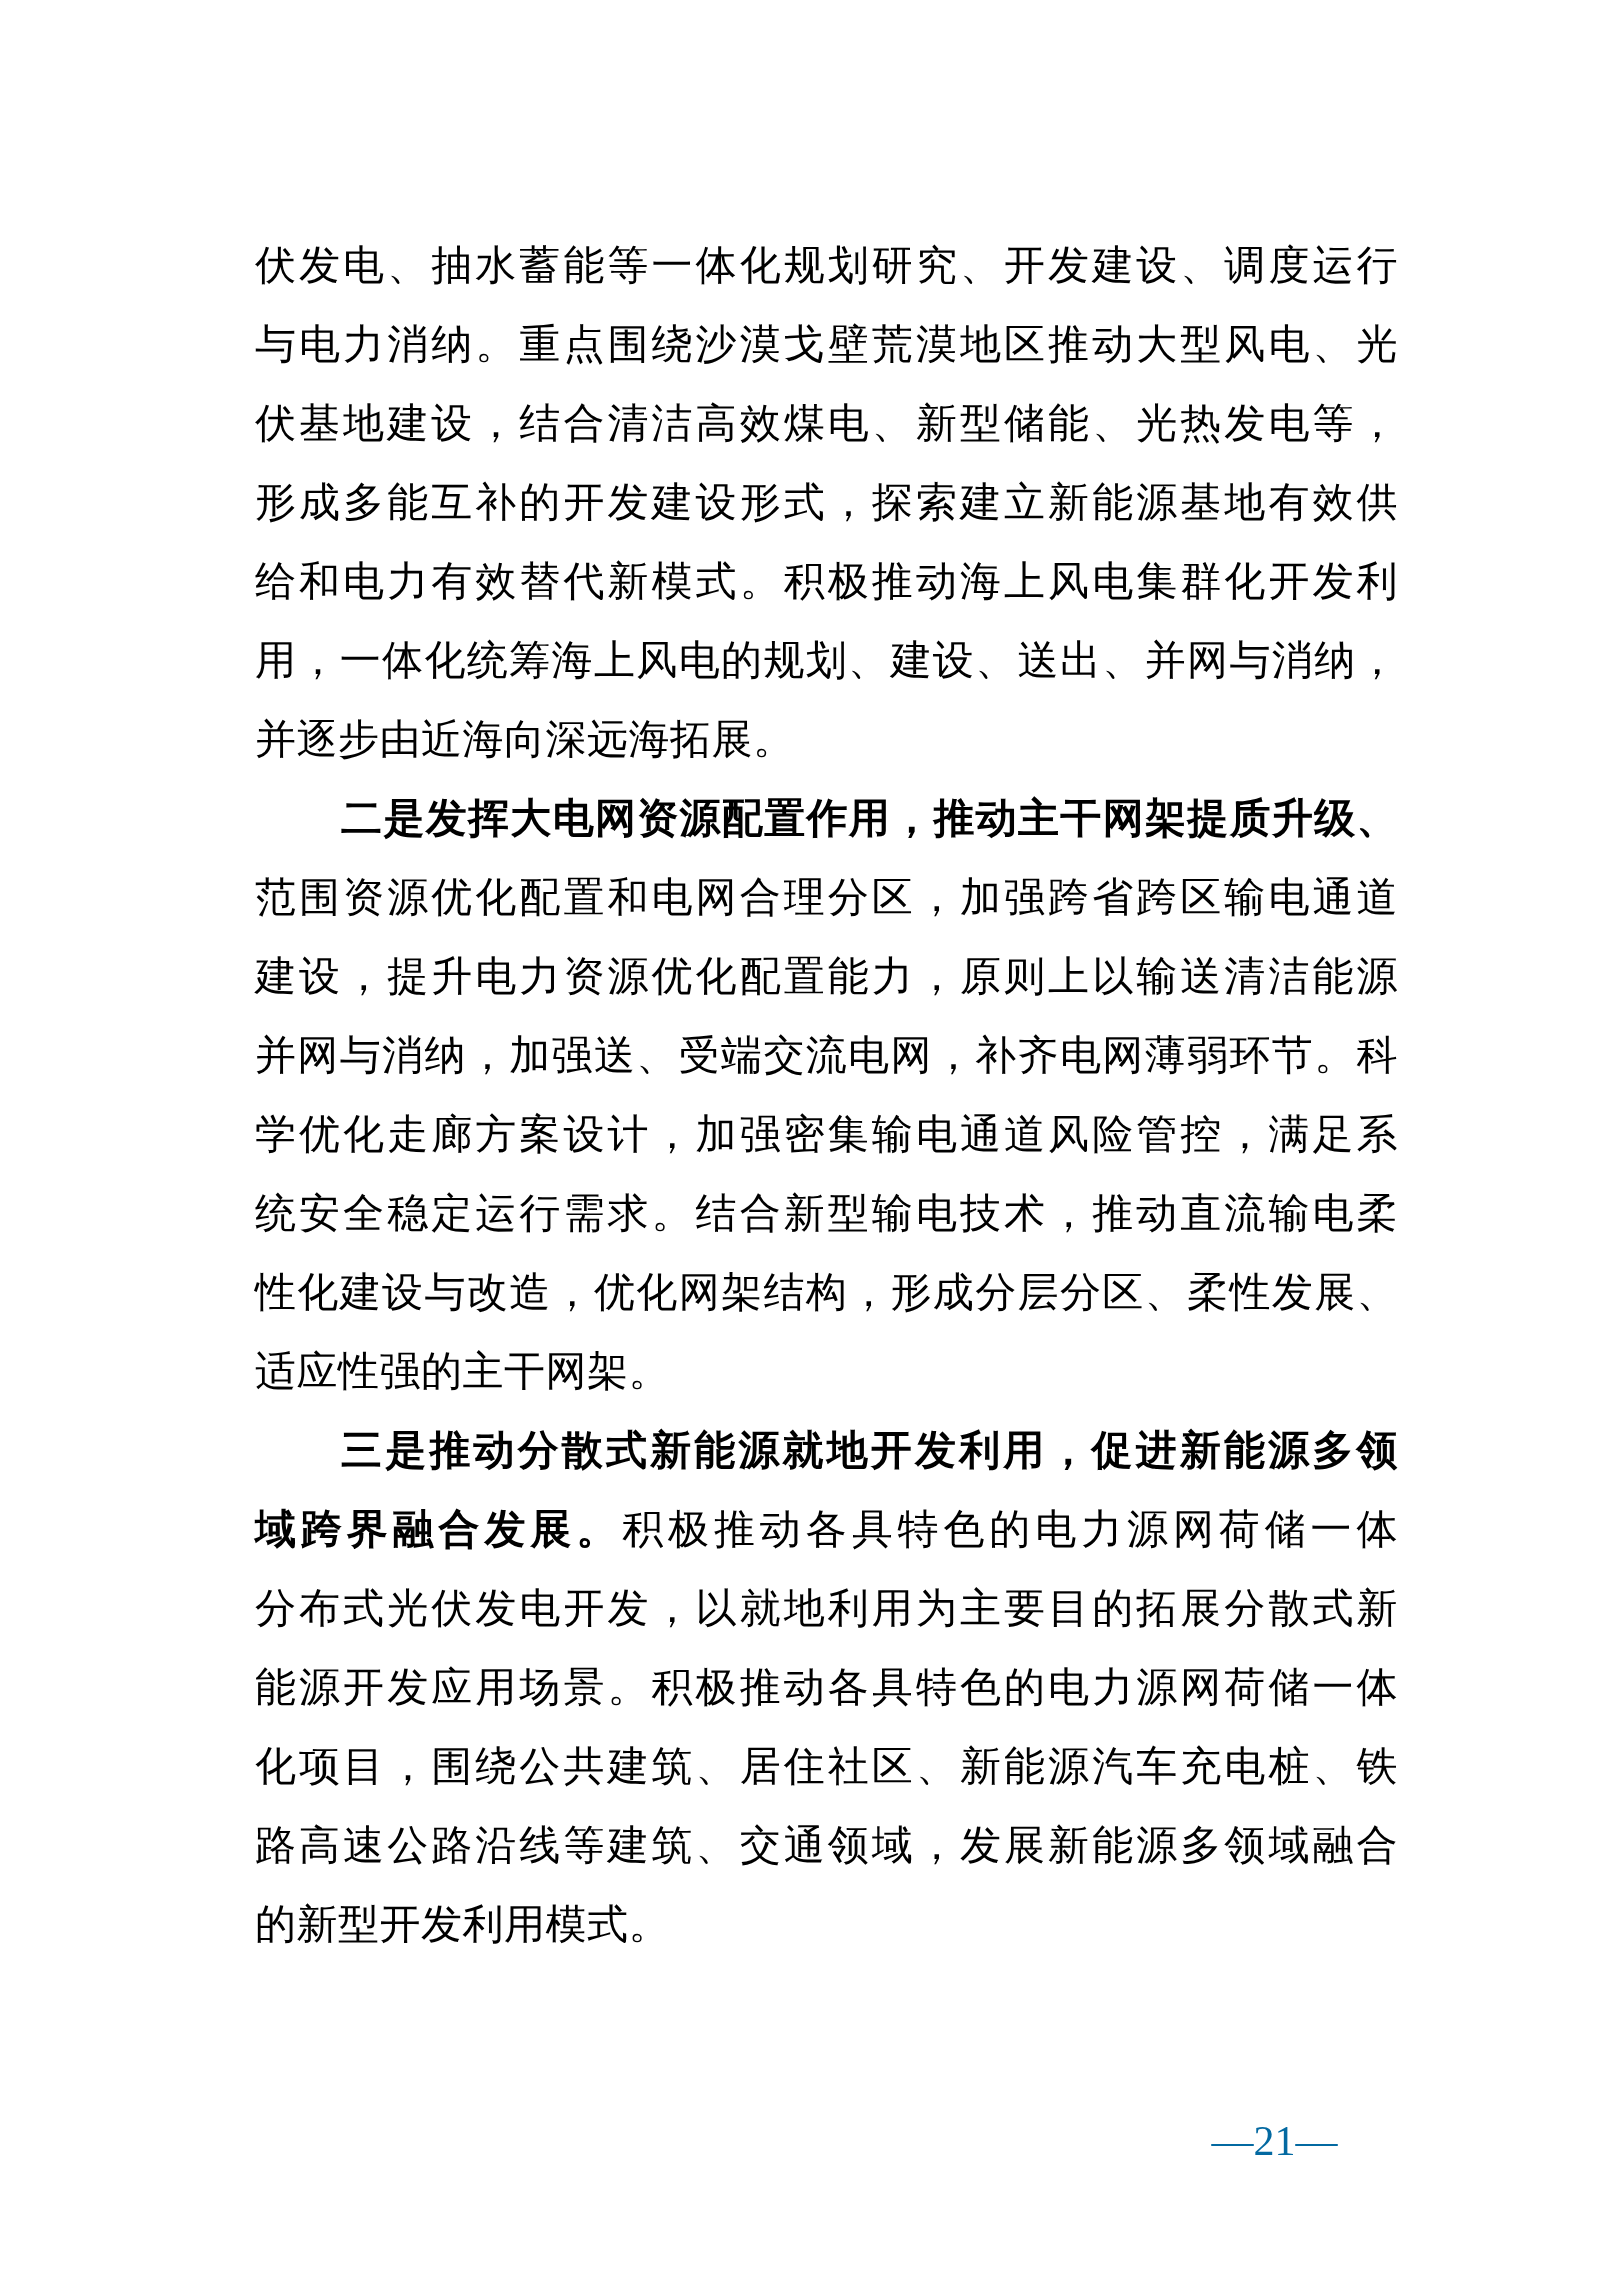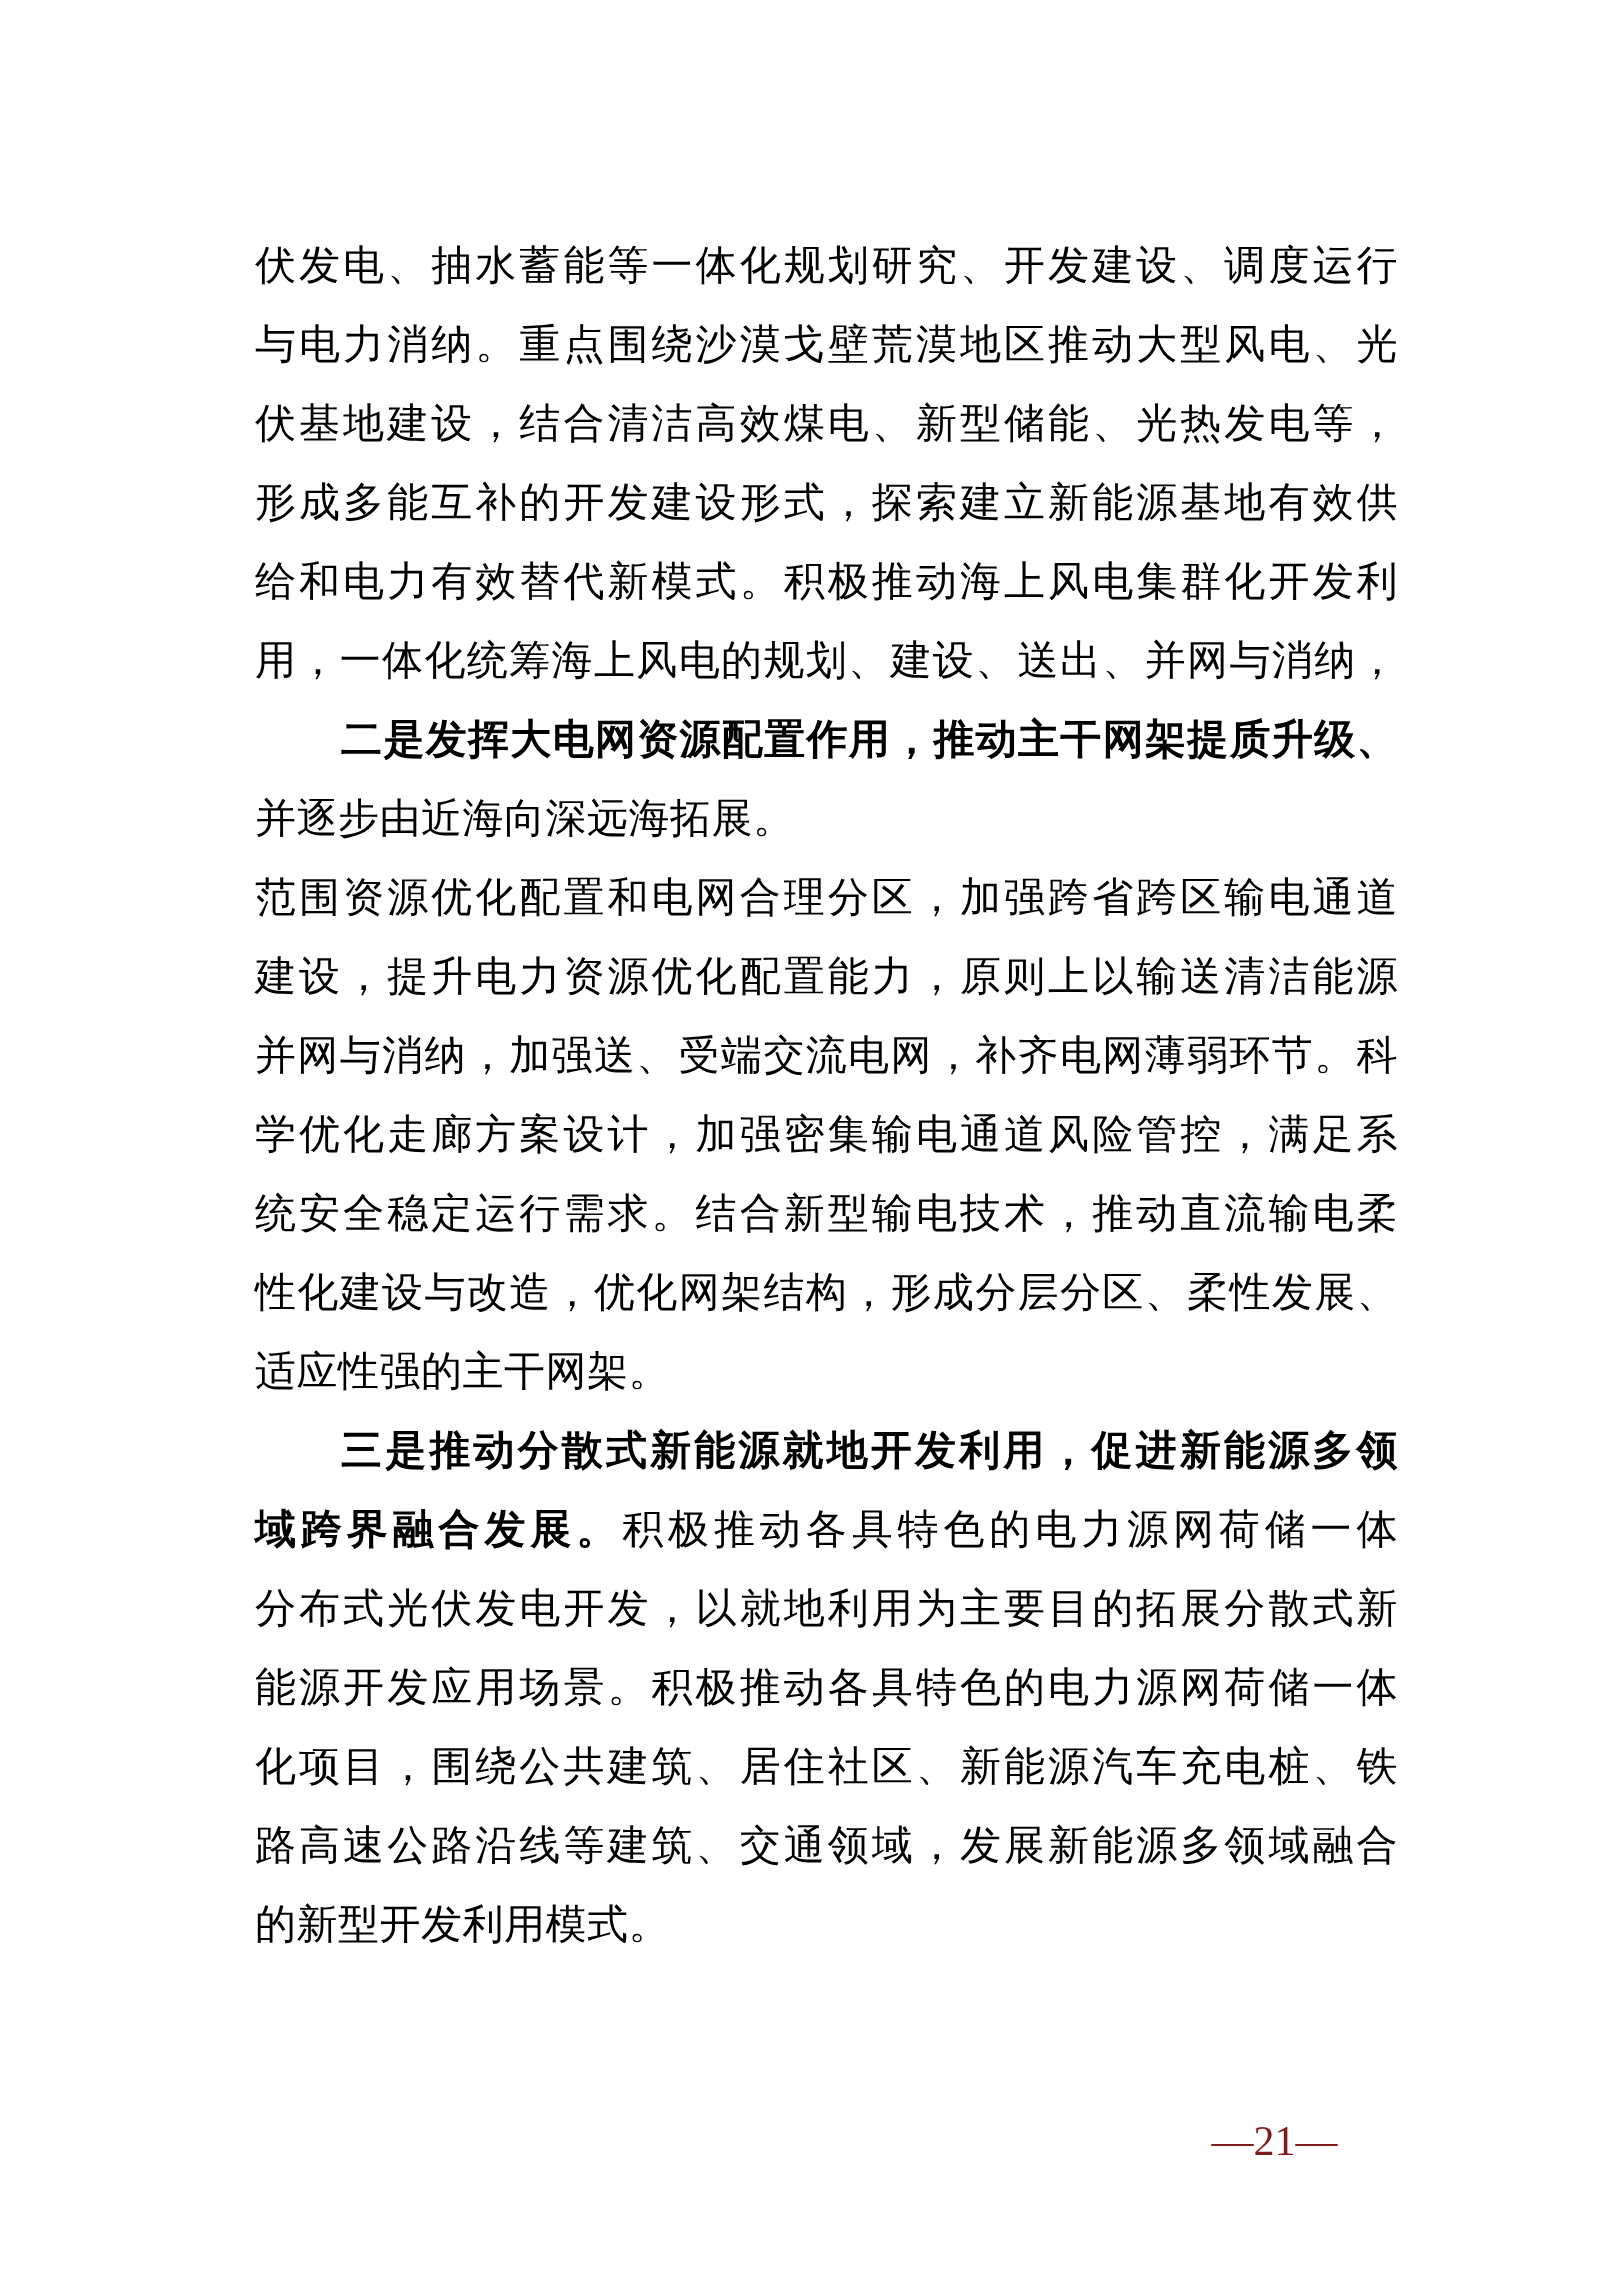--- a/index.html
+++ b/index.html
@@ -48,36 +48,36 @@
   .page-number {
     position: absolute;
     left: 1157px;
     top: 2102px;
     width: 235px;
     height: 78px;
     line-height: 78px;
     text-align: center;
     font-size: 42px;
     font-family: "Liberation Serif", "DejaVu Serif", serif;
-    color: #7f1d1d;
+    color: #0369a1;
   }
 </style>
 </head>
 <body>
 
 <div class="page">
   <div class="text-column">
       <div class="line"><span class="seg">伏发电、抽水蓄能等一体化规划研究、开发建设、调度运行</span></div>
       <div class="line"><span class="seg">与电力消纳。重点围绕沙漠戈壁荒漠地区推动大型风电、光</span></div>
       <div class="line"><span class="seg">伏基地建设，结合清洁高效煤电、新型储能、光热发电等，</span></div>
       <div class="line"><span class="seg">形成多能互补的开发建设形式，探索建立新能源基地有效供</span></div>
       <div class="line"><span class="seg">给和电力有效替代新模式。积极推动海上风电集群化开发利</span></div>
       <div class="line"><span class="seg">用，一体化统筹海上风电的规划、建设、送出、并网与消纳，</span></div>
+      <div class="line para-end"><span class="seg">并逐步由近海向深远海拓展。</span></div>
       <div class="line indent"><span class="seg bold">二是发挥大电网资源配置作用，推动主干网架提质升级、</span></div>
-      <div class="line para-end"><span class="seg">并逐步由近海向深远海拓展。</span></div>
       <div class="line"><span class="seg">范围资源优化配置和电网合理分区，加强跨省跨区输电通道</span></div>
       <div class="line"><span class="seg">建设，提升电力资源优化配置能力，原则上以输送清洁能源</span></div>
       <div class="line"><span class="seg">并网与消纳，加强送、受端交流电网，补齐电网薄弱环节。科</span></div>
       <div class="line"><span class="seg">学优化走廊方案设计，加强密集输电通道风险管控，满足系</span></div>
       <div class="line"><span class="seg">统安全稳定运行需求。结合新型输电技术，推动直流输电柔</span></div>
       <div class="line"><span class="seg">性化建设与改造，优化网架结构，形成分层分区、柔性发展、</span></div>
       <div class="line para-end"><span class="seg">适应性强的主干网架。</span></div>
       <div class="line indent"><span class="seg bold">三是推动分散式新能源就地开发利用，促进新能源多领</span></div>
       <div class="line"><span class="seg bold">域跨界融合发展。</span><span class="seg">积极推动各具特色的电力源网荷储一体</span></div>
       <div class="line"><span class="seg">分布式光伏发电开发，以就地利用为主要目的拓展分散式新</span></div>

